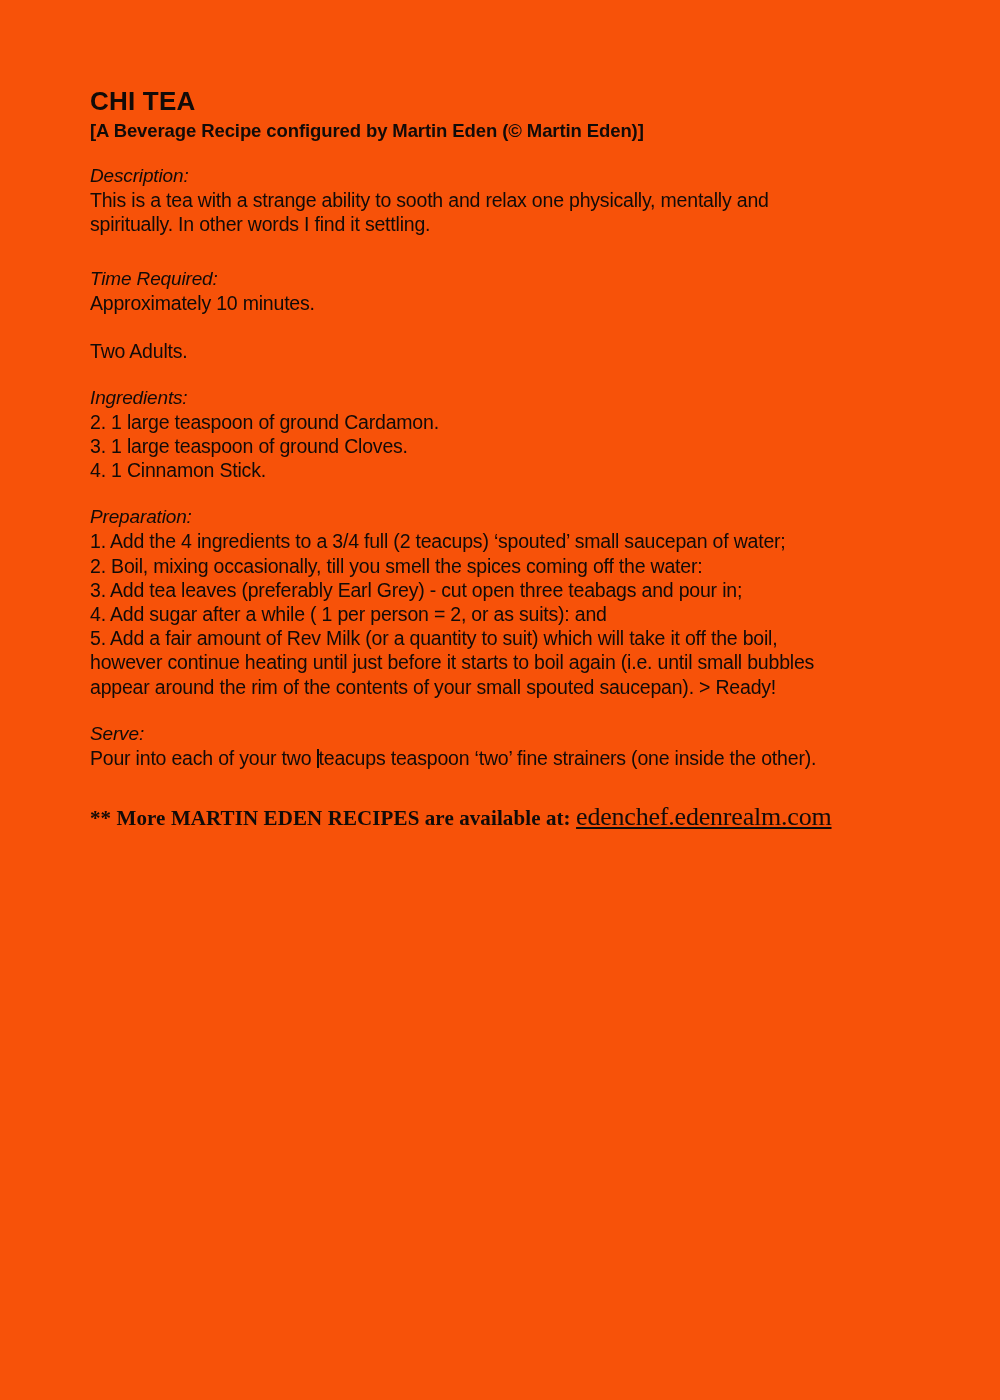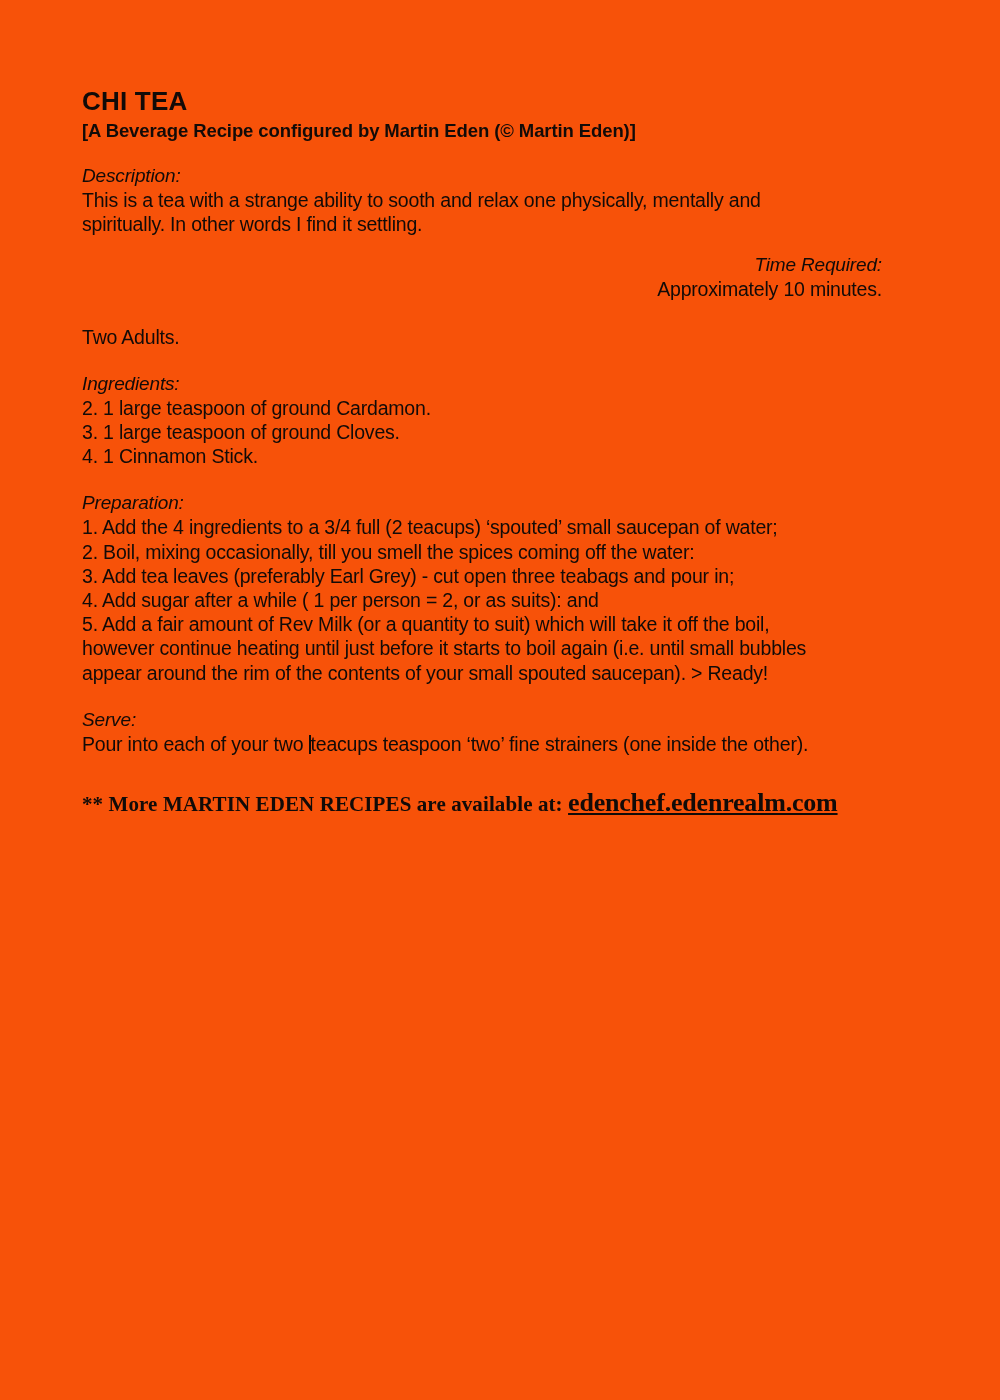--- a/index.html
+++ b/index.html
@@ -11,21 +11,21 @@
     width: 1000px;
     height: 1400px;
     background: #F75209;
     font-family: "Liberation Sans", sans-serif;
     color: #120b08;
     overflow: hidden;
     position: relative;
   }
   .page {
     position: absolute;
-    left: 82px;
+    left: 90px;
     top: 86px;
     width: 800px;
   }
 
   
   .title {
     font-size: 26px;
     font-weight: bold;
     letter-spacing: 0.2px;
     line-height: 30px;
@@ -66,21 +66,21 @@
     list-style: none;
   }
   .list li {
     font-size: 19.5px;
     line-height: 24.2px;
     letter-spacing: -0.2px;
   }
 
   
   #section-description { margin-top: 20px; }
-  #section-time        { margin-top: 17px; text-align: right; }
+  #section-time        { margin-top: 31px; }
   #section-serves      { margin-top: 23px; }
   #section-ingredients { margin-top: 23px; }
   #section-preparation { margin-top: 23px; }
   #section-serve       { margin-top: 23px; }
 
   
   .caret {
     display: inline-block;
     width: 2px;
     height: 19px;
@@ -95,21 +95,21 @@
     font-family: "Liberation Serif", serif;
     font-size: 21px;
     font-weight: bold;
     line-height: 26px;
     letter-spacing: 0.1px;
     white-space: nowrap;
   }
   .footer .url {
     font-family: "Liberation Serif", serif;
     font-size: 26px;
-    font-weight: bold;
+    font-weight: normal;
     text-decoration: underline;
     text-underline-offset: 2px;
     color: #120b08;
     letter-spacing: -0.2px;
   }
 </style>
 </head>
 <body style="background: rgb(247, 82, 9); color: rgb(18, 11, 8);">
 
 <div class="page">

